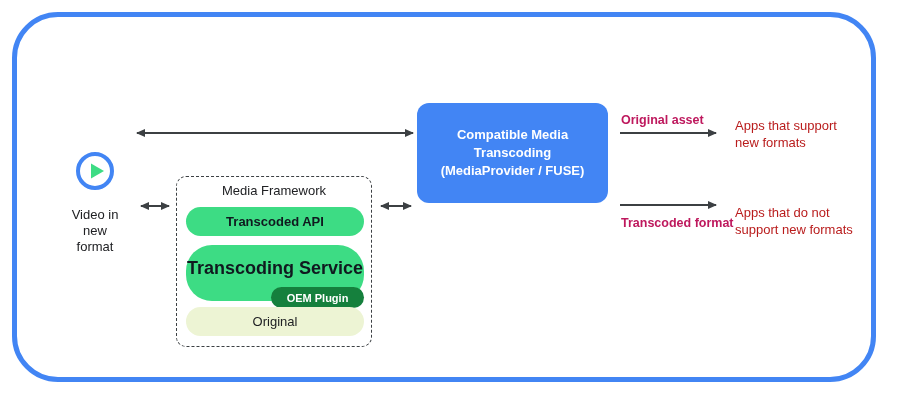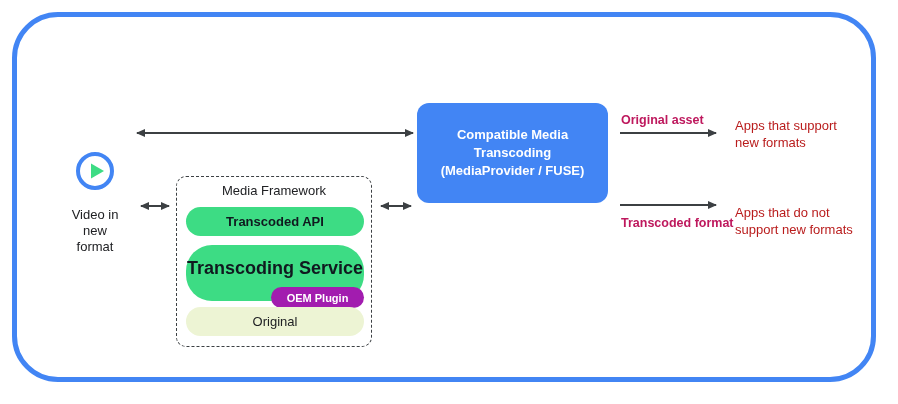--- a/index.html
+++ b/index.html
@@ -110,21 +110,21 @@
     font-weight: normal;
     color: #202124;
   }
   #oem-plugin {
     position: absolute;
     left: 94px;
     top: 110px;
     width: 93px;
     height: 21px;
     border-radius: 11px;
-    background: #a21caf;
+    background: #15803d;
     color: #ffffff;
     font-size: 11px;
     font-weight: bold;
     display: flex;
     align-items: center;
     justify-content: center;
     box-sizing: border-box;
   }
 
   

